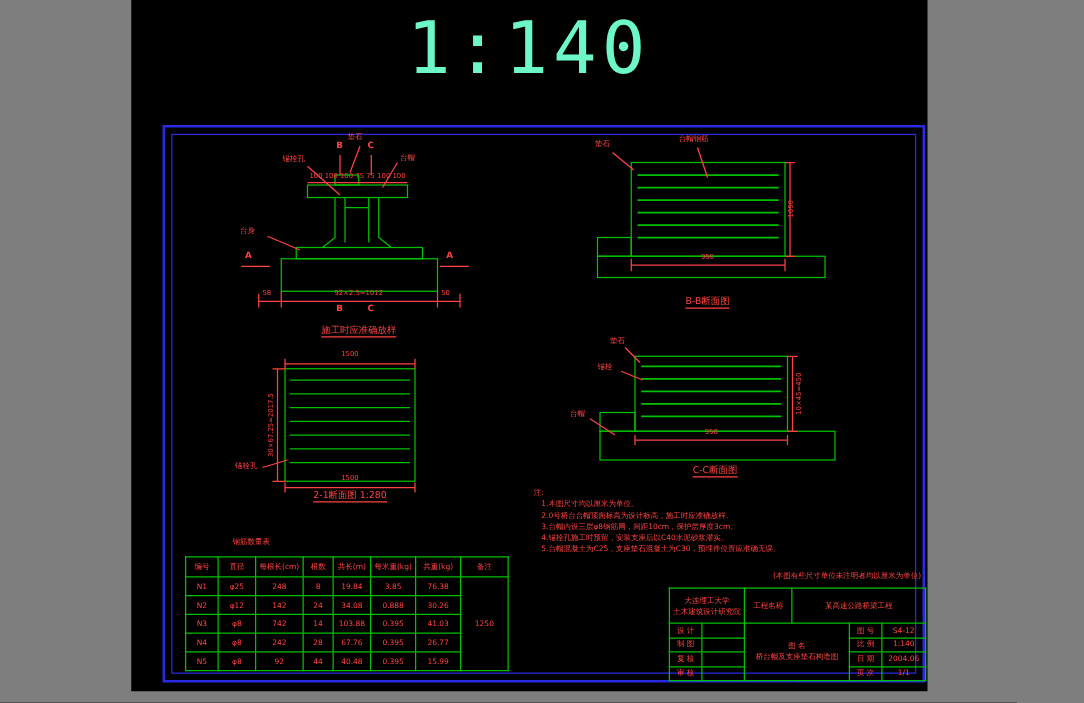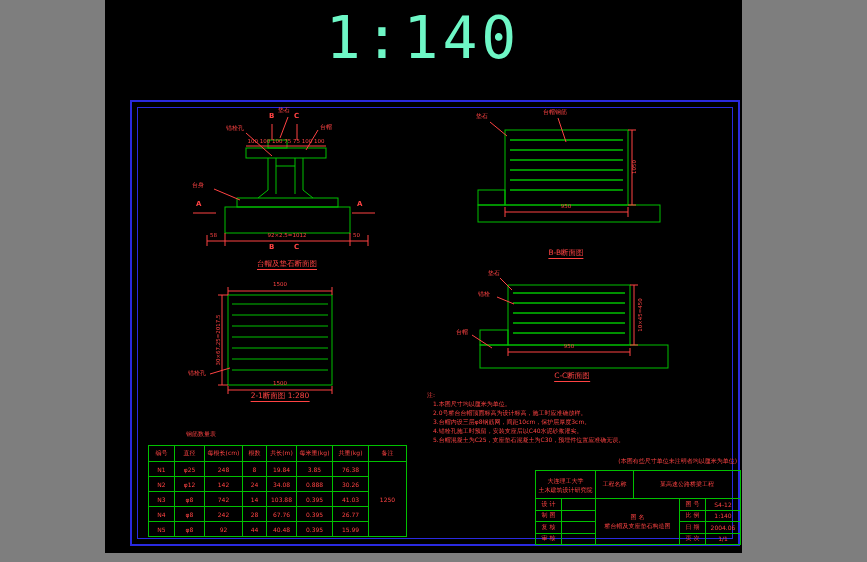--- a/index.html
+++ b/index.html
@@ -97,27 +97,27 @@
   <span class="t mk" style="left:269px;top:112px">B</span>
   <span class="t mk" style="left:294px;top:112px">C</span>
   <span class="t mk" style="left:269px;top:243px">B</span>
   <span class="t mk" style="left:294px;top:243px">C</span>
   <span class="t mk" style="left:196px;top:200px">A</span>
   <span class="t mk" style="left:357px;top:200px">A</span>
   <span class="t tc fs5" style="left:286px;top:138px">100 100 100 75 75 100 100</span>
   <span class="t fs5" style="left:210px;top:232px">58</span>
   <span class="t tc fs5" style="left:287px;top:232px">92×2.5=1012</span>
   <span class="t fs5" style="left:353px;top:232px">50</span>
-  <span class="t tc cap" style="left:287px;top:259px">台帽及垫石断面图</span>
+  <span class="t tc cap" style="left:287px;top:259px">施工时应准确放样</span>
 
   <span class="t" style="left:476px;top:112px">垫石</span>
   <span class="t" style="left:543px;top:108px">台帽钢筋</span>
   <span class="t rot fs5" style="left:634px;top:167px">1050</span>
   <span class="t tc fs5" style="left:566px;top:203px">950</span>
-  <span class="t tc cap" style="left:566px;top:248px">B-B断面图</span>
+  <span class="t tc cap" style="left:566px;top:236px">B-B断面图</span>
 
   <span class="t tc fs5" style="left:280px;top:281px">1500</span>
   <span class="t tc fs5" style="left:280px;top:380px">1500</span>
   <span class="t rot fs5" style="left:218px;top:340px">30×67.25=2017.5</span>
   <span class="t" style="left:188px;top:369px">锚栓孔</span>
   <span class="t tc cap" style="left:280px;top:391px">2-1断面图 1:280</span>
 
   <span class="t" style="left:488px;top:269px">垫石</span>
   <span class="t" style="left:478px;top:290px">锚栓</span>
   <span class="t" style="left:456px;top:328px">台帽</span>

